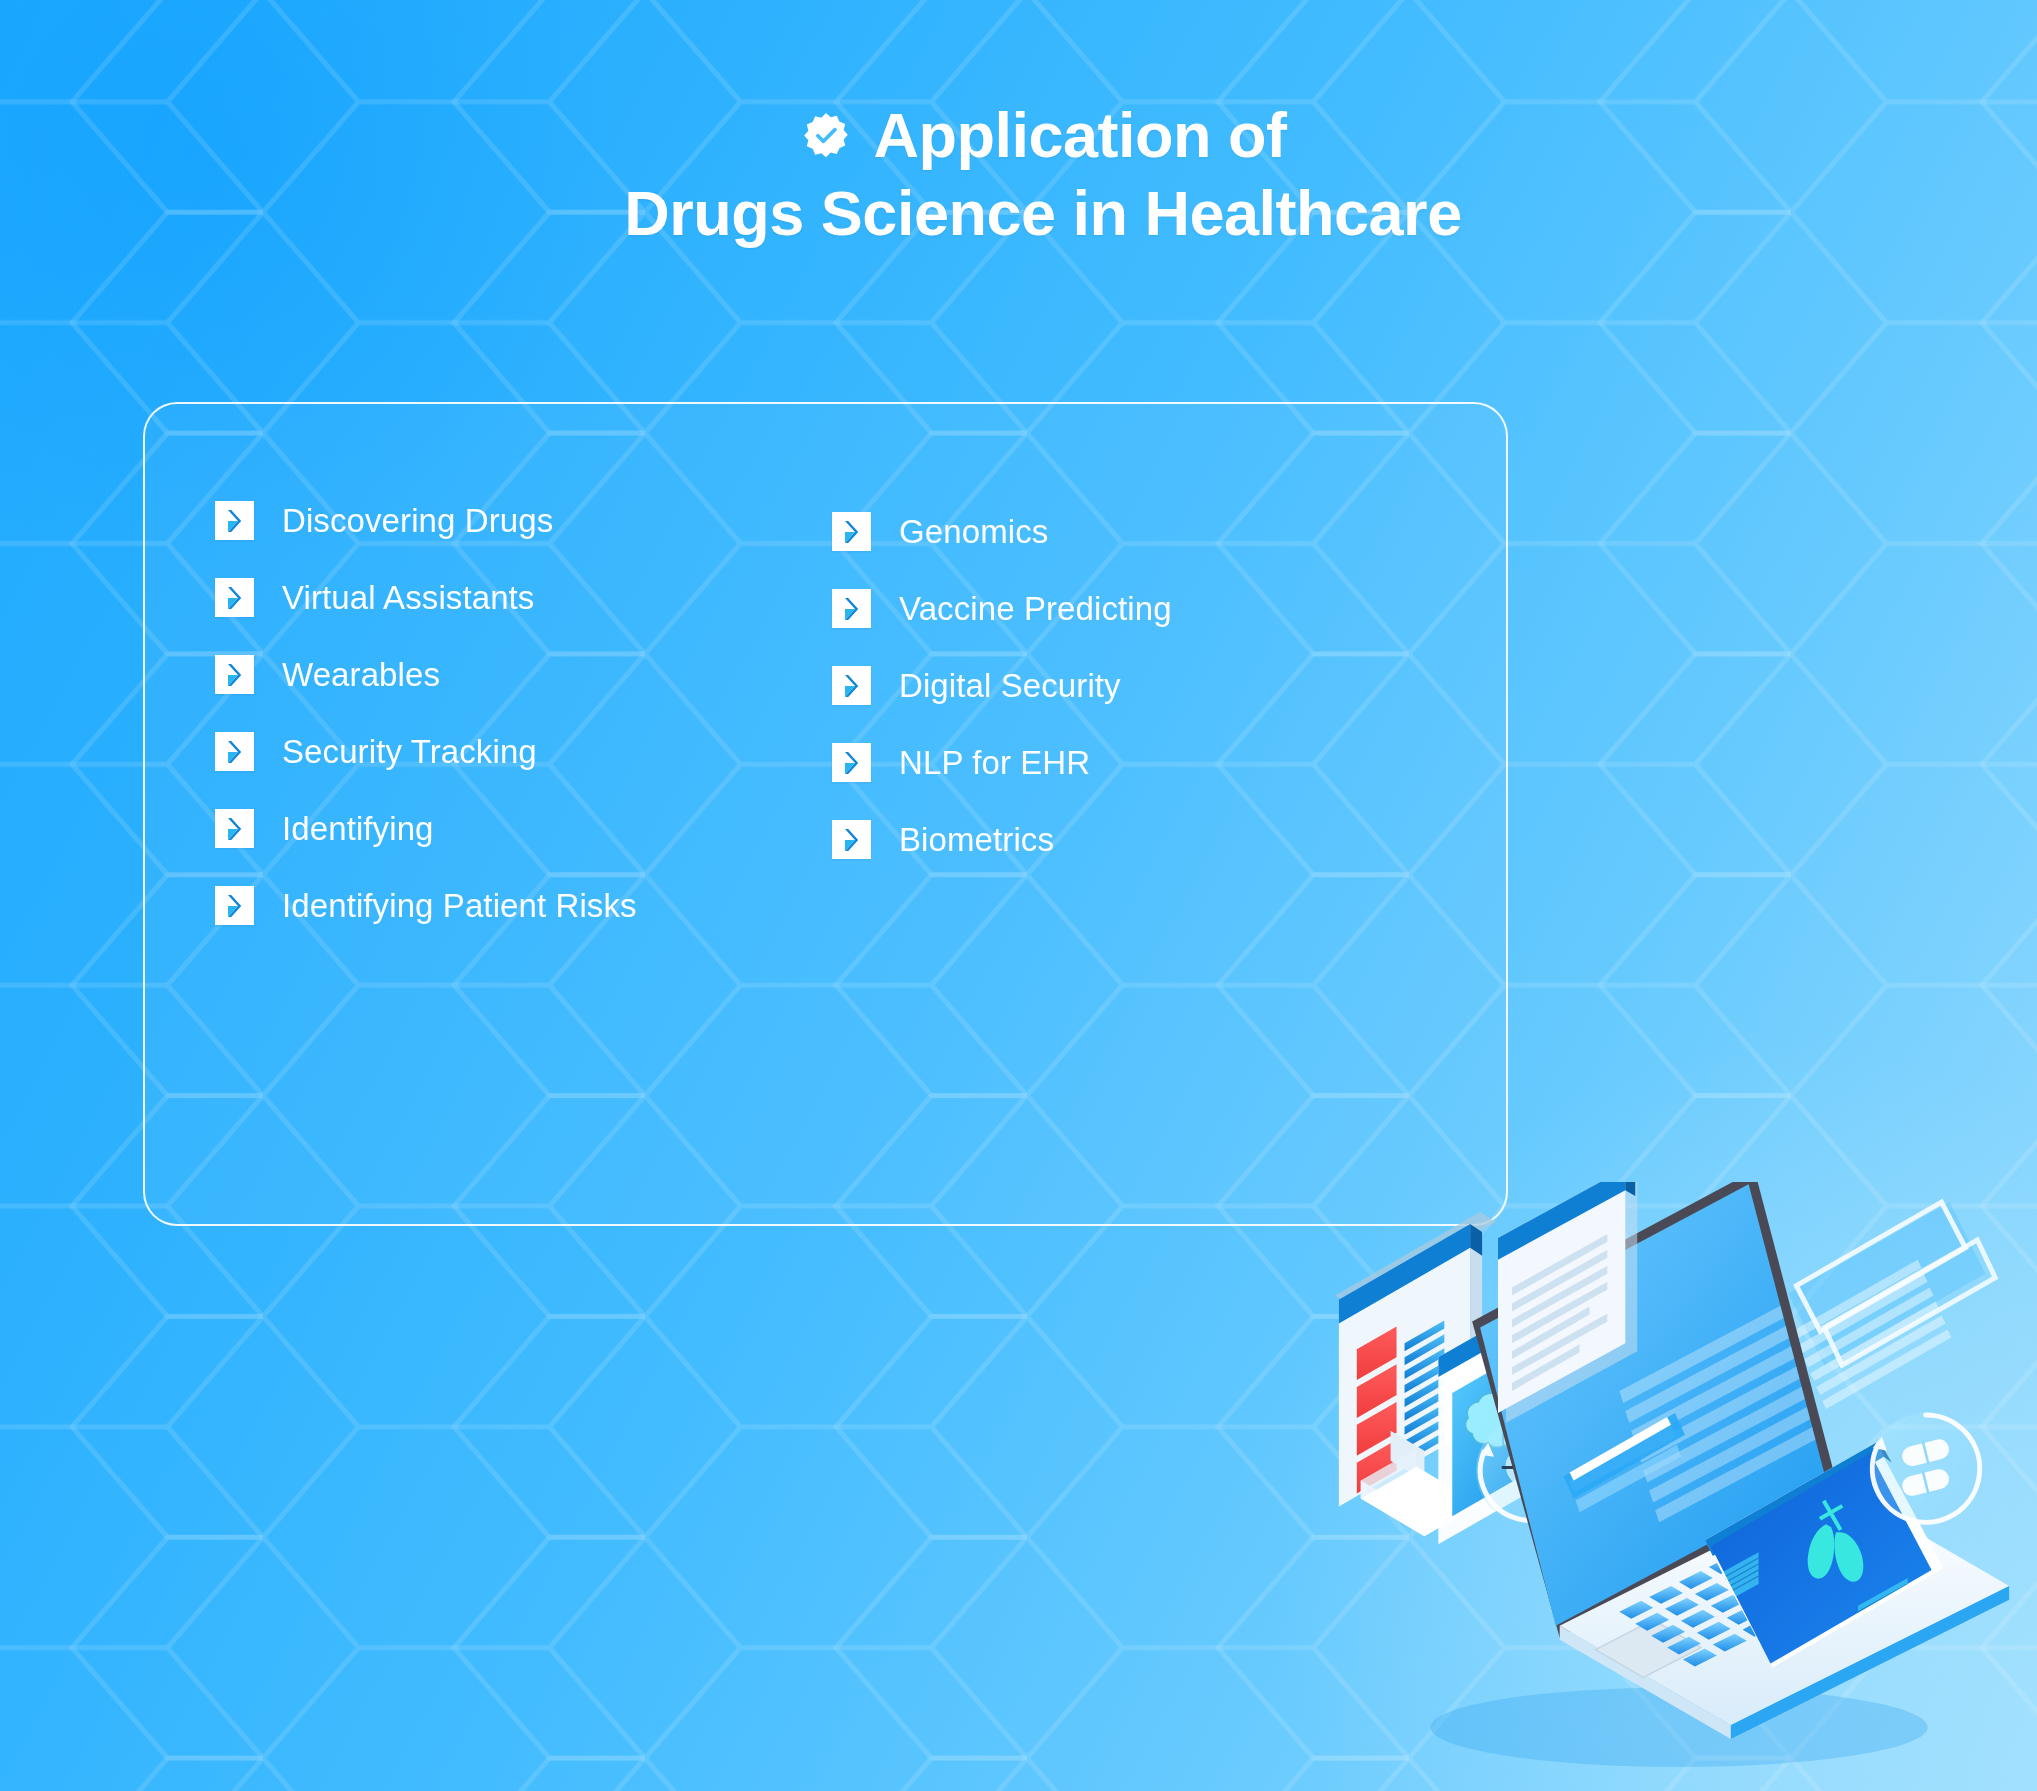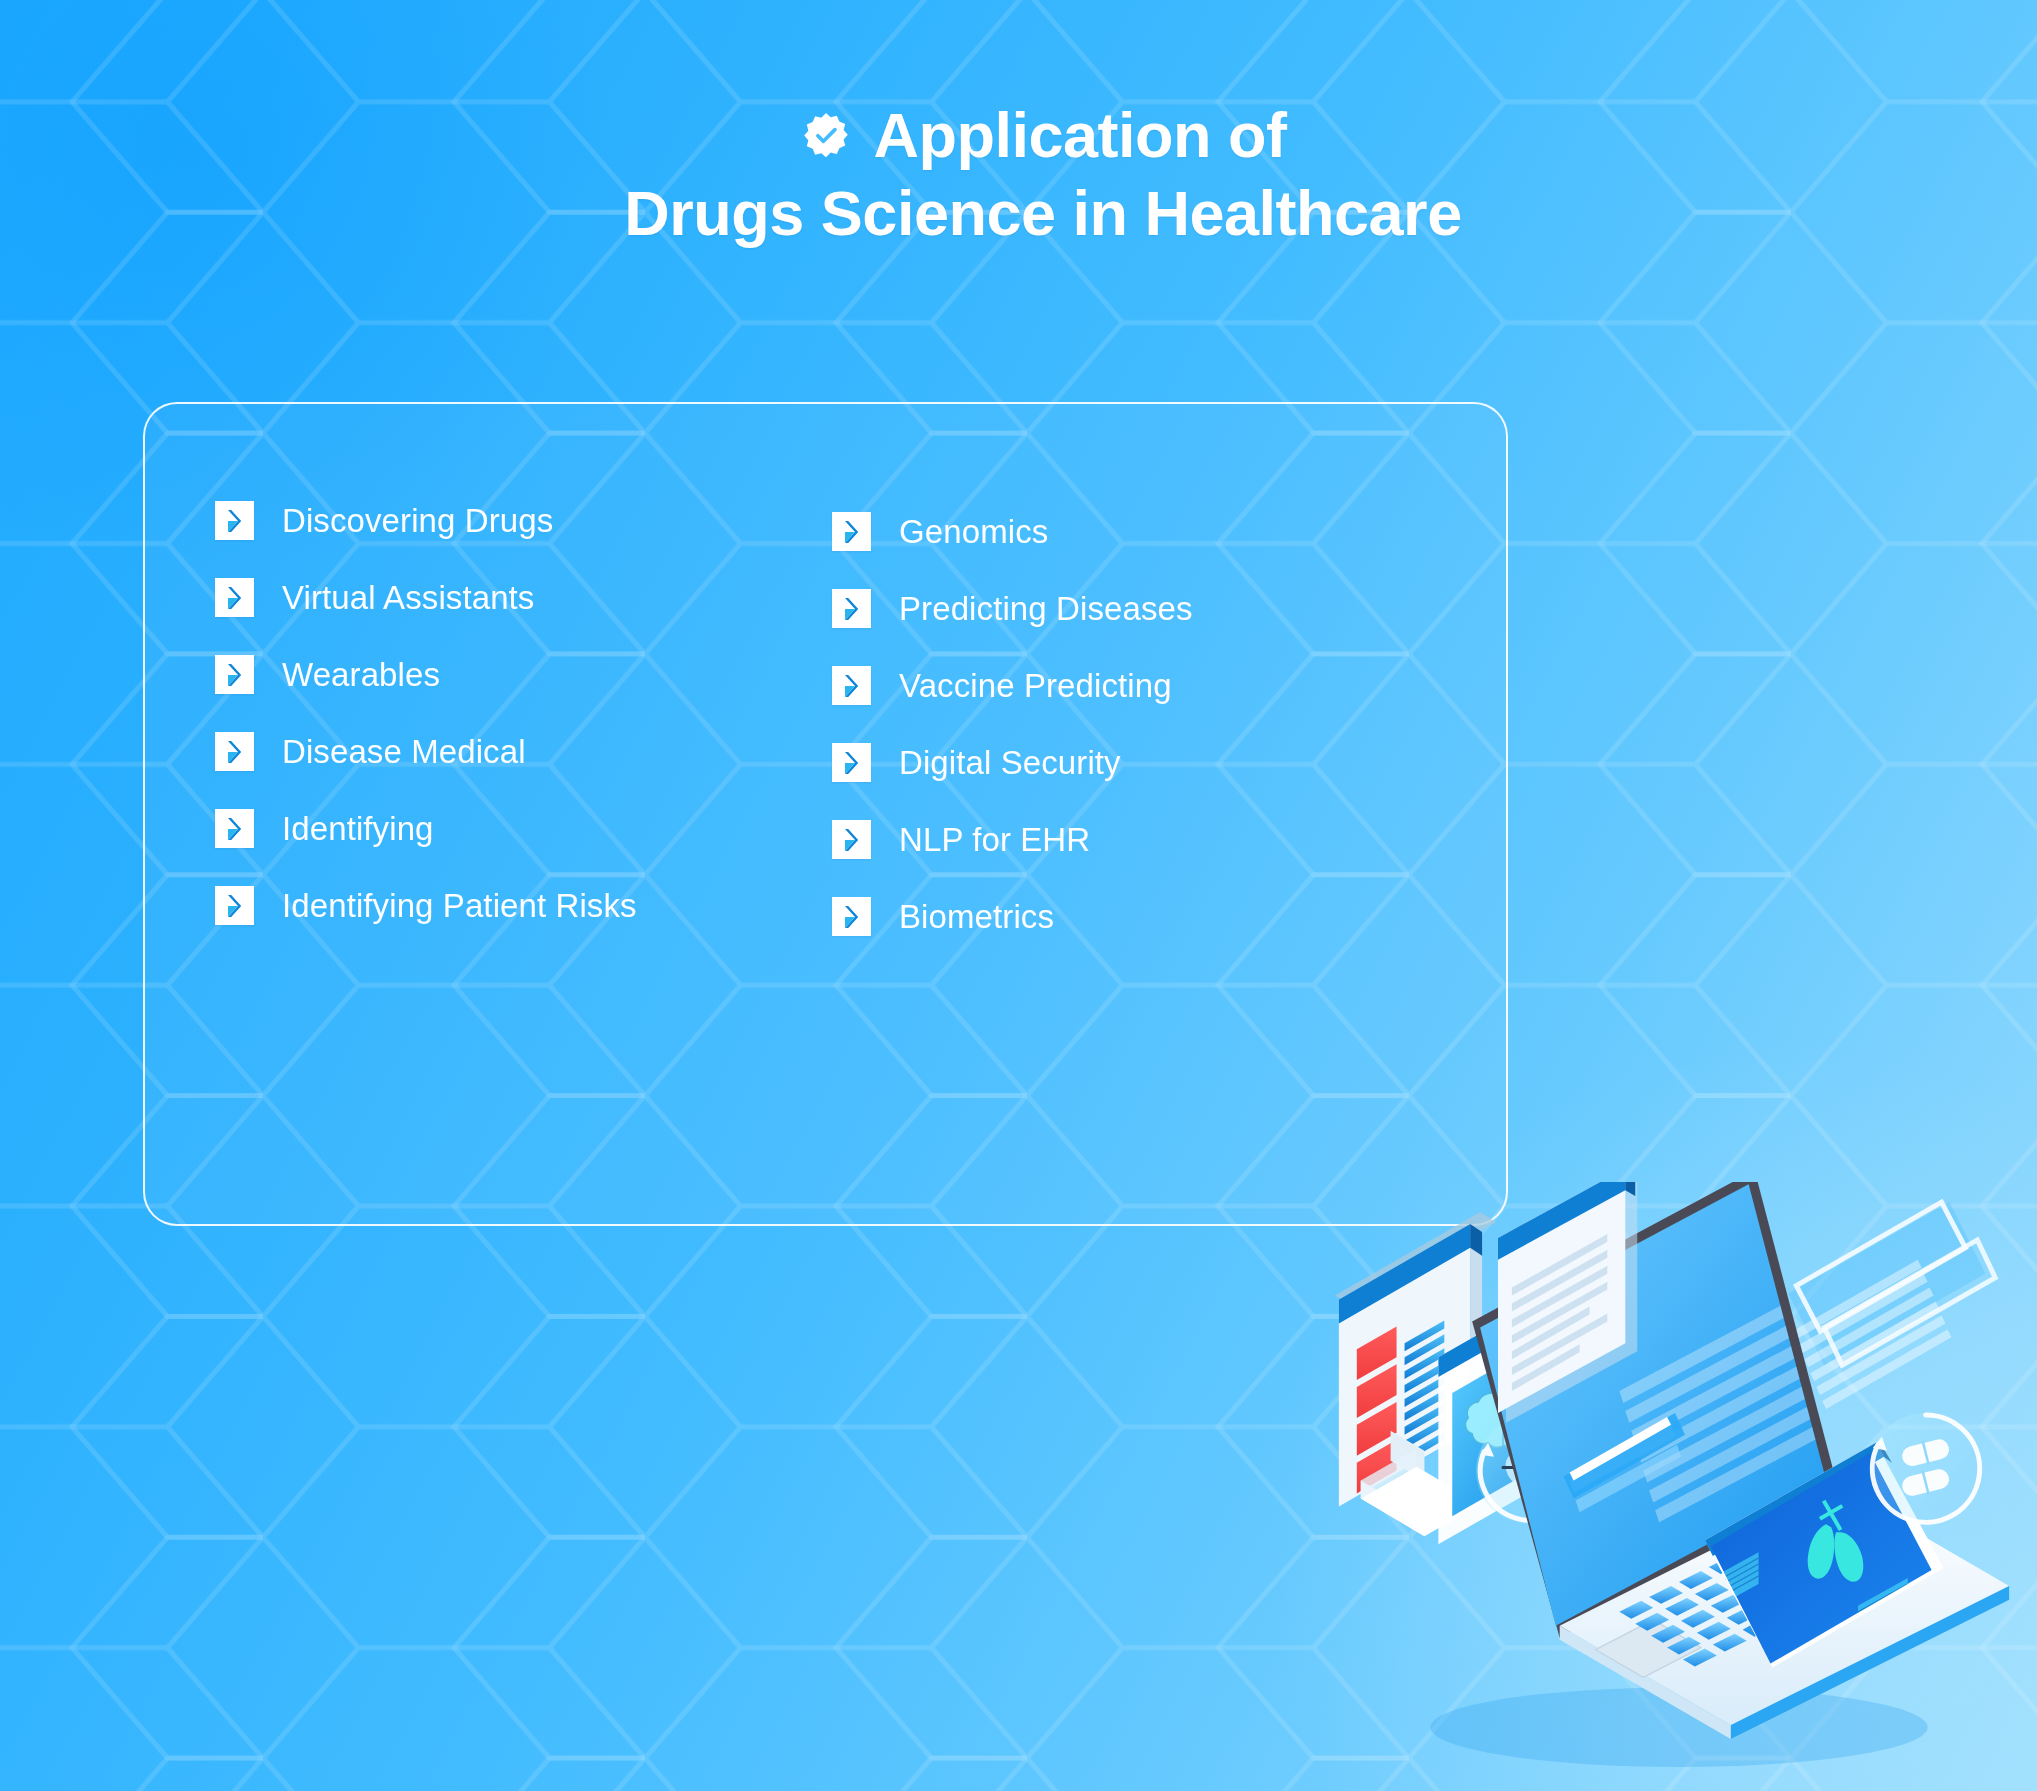--- a/index.html
+++ b/index.html
@@ -174,21 +174,21 @@
           </span>
           <span class="app-label">Wearables</span>
         </div>
         <div class="app-item">
           <span class="chev-box">
             <svg viewBox="0 0 22 26">
                 <path fill="#0f86d8" d="M4 2l10 11-10 11 3.2 0L17.2 13 7.2 2z"></path>
                 <path fill="#29b6f0" d="M4 24l10-11H7.2L4 13z"></path>
               </svg>
           </span>
-          <span class="app-label">Disease Medical</span>
+          <span class="app-label">Security Tracking</span>
         </div>
         <div class="app-item">
           <span class="chev-box">
             <svg viewBox="0 0 22 26">
                 <path fill="#0f86d8" d="M4 2l10 11-10 11 3.2 0L17.2 13 7.2 2z"></path>
                 <path fill="#29b6f0" d="M4 24l10-11H7.2L4 13z"></path>
               </svg>
           </span>
           <span class="app-label">Identifying</span>
         </div>
@@ -205,29 +205,20 @@
 
       <div class="apps-col col-right">
         <div class="app-item">
           <span class="chev-box">
             <svg viewBox="0 0 22 26">
                 <path fill="#0f86d8" d="M4 2l10 11-10 11 3.2 0L17.2 13 7.2 2z"></path>
                 <path fill="#29b6f0" d="M4 24l10-11H7.2L4 13z"></path>
               </svg>
           </span>
           <span class="app-label">Genomics</span>
-        </div>
-        <div class="app-item">
-          <span class="chev-box">
-            <svg viewBox="0 0 22 26">
-                <path fill="#0f86d8" d="M4 2l10 11-10 11 3.2 0L17.2 13 7.2 2z"></path>
-                <path fill="#29b6f0" d="M4 24l10-11H7.2L4 13z"></path>
-              </svg>
-          </span>
-          <span class="app-label">Predicting Diseases</span>
         </div>
         <div class="app-item">
           <span class="chev-box">
             <svg viewBox="0 0 22 26">
                 <path fill="#0f86d8" d="M4 2l10 11-10 11 3.2 0L17.2 13 7.2 2z"></path>
                 <path fill="#29b6f0" d="M4 24l10-11H7.2L4 13z"></path>
               </svg>
           </span>
           <span class="app-label">Vaccine Predicting</span>
         </div>

